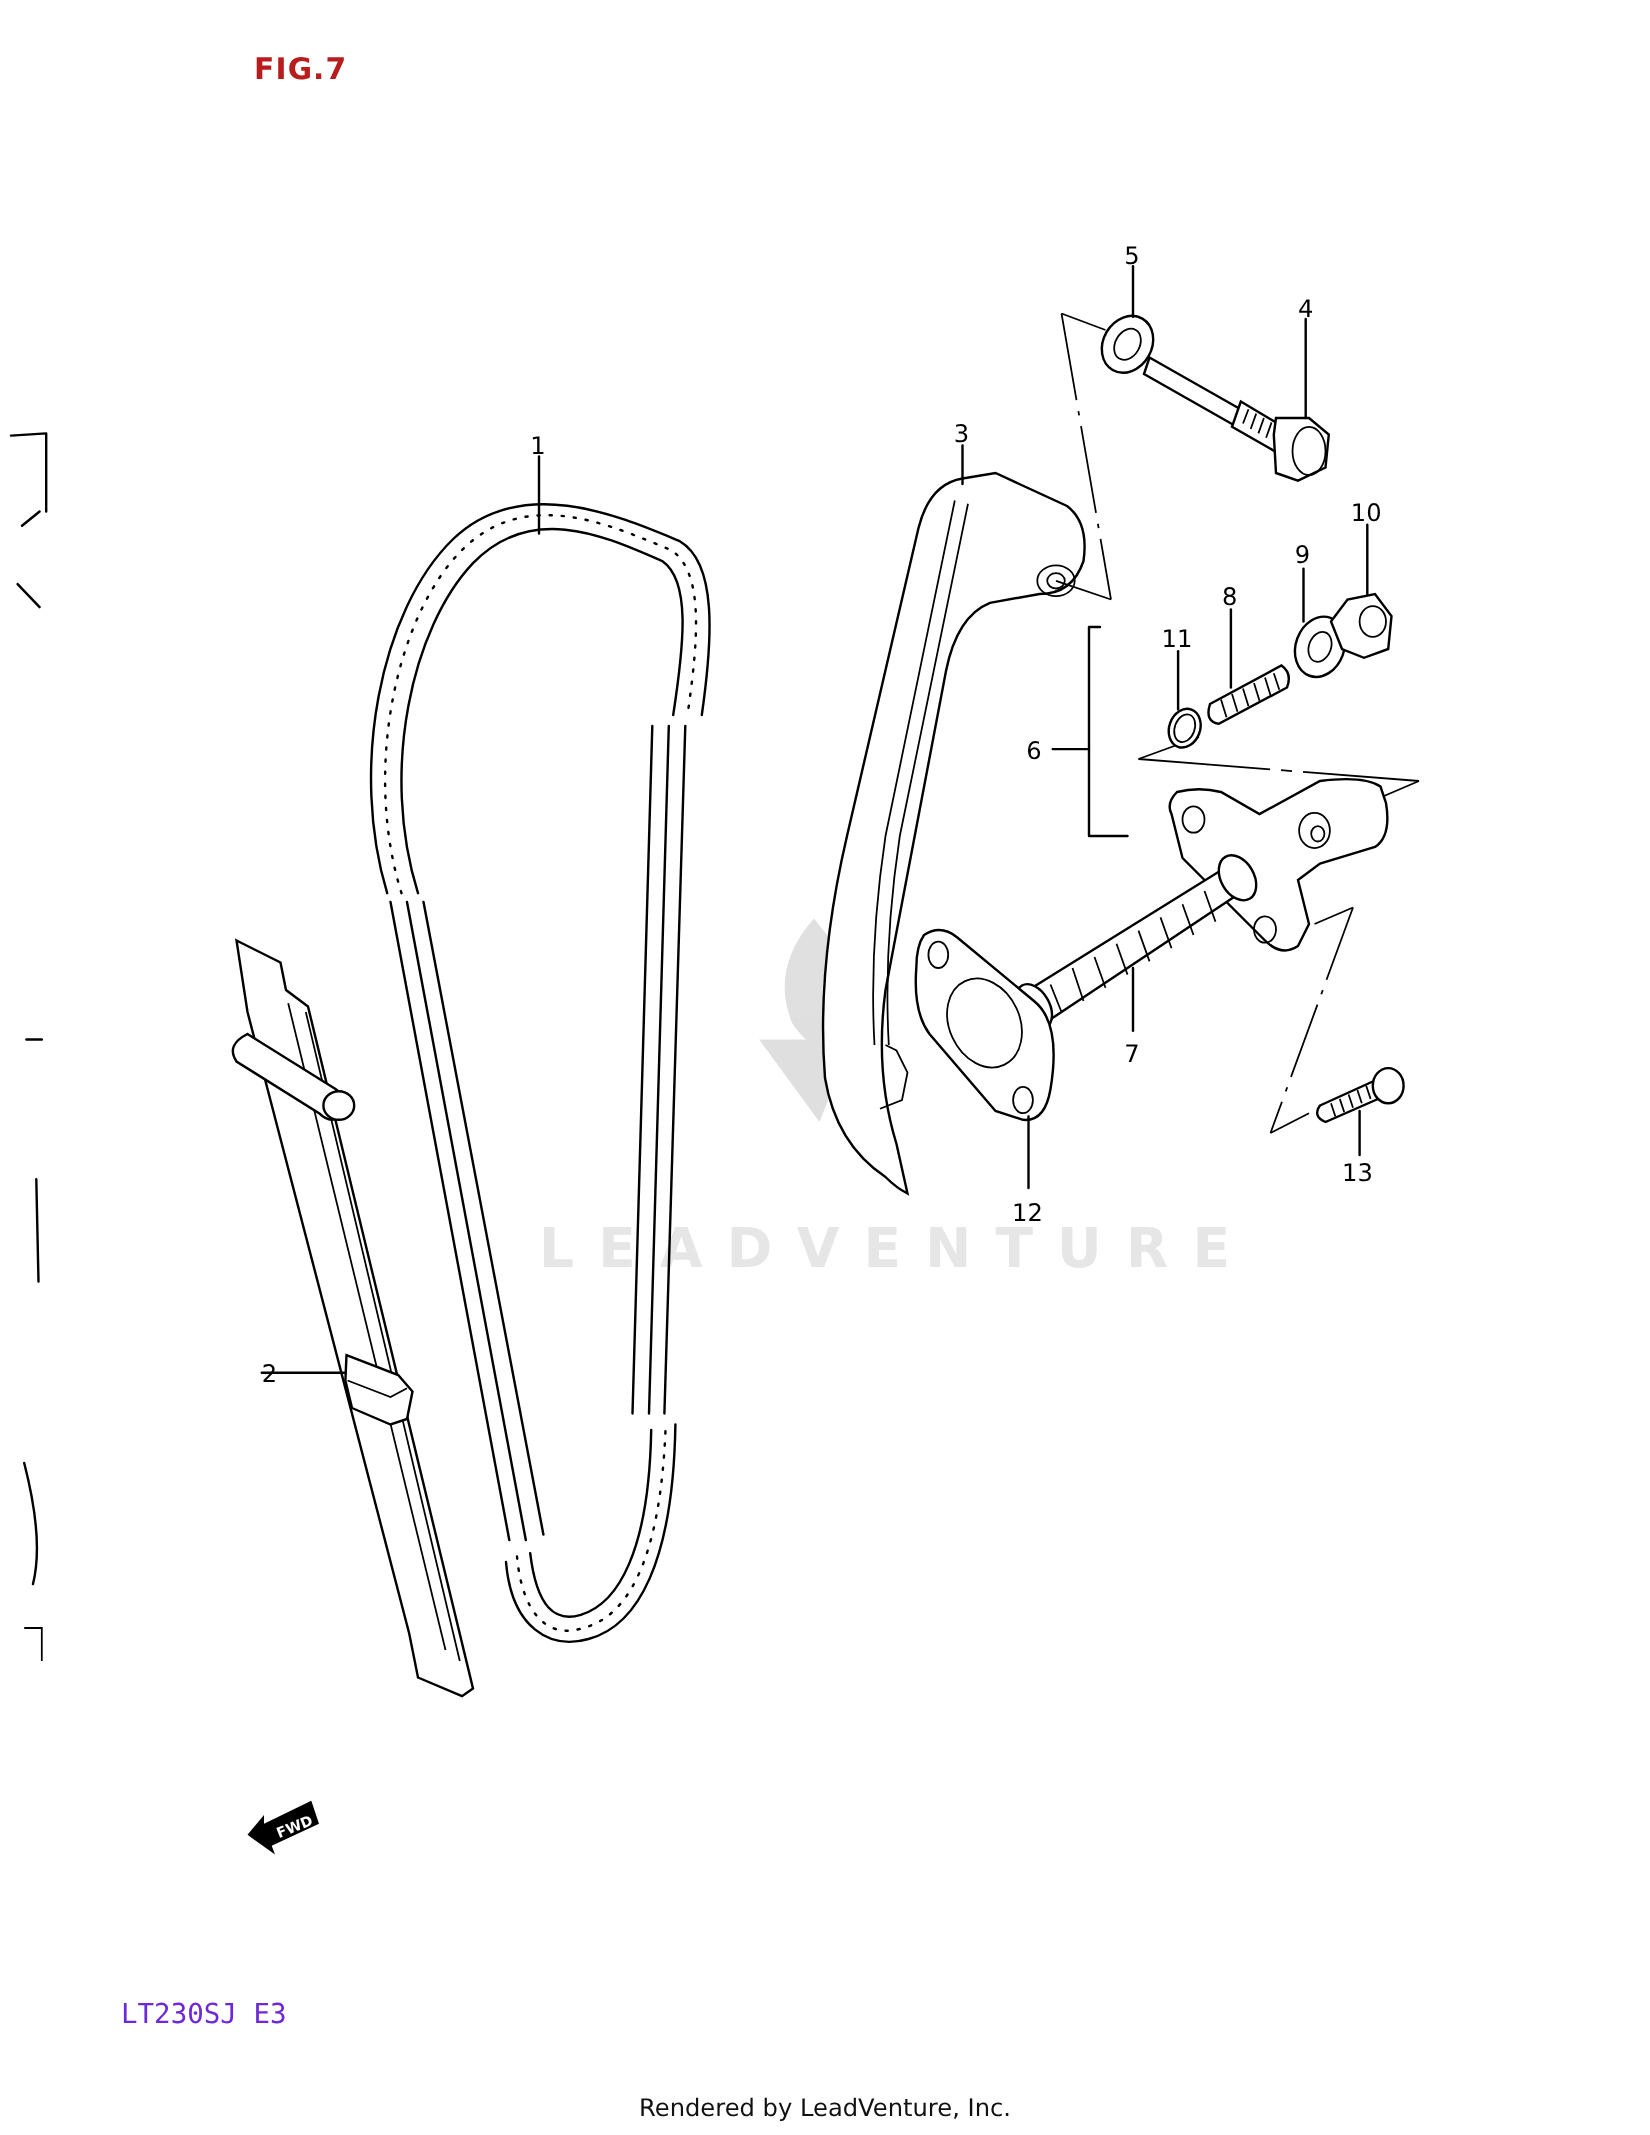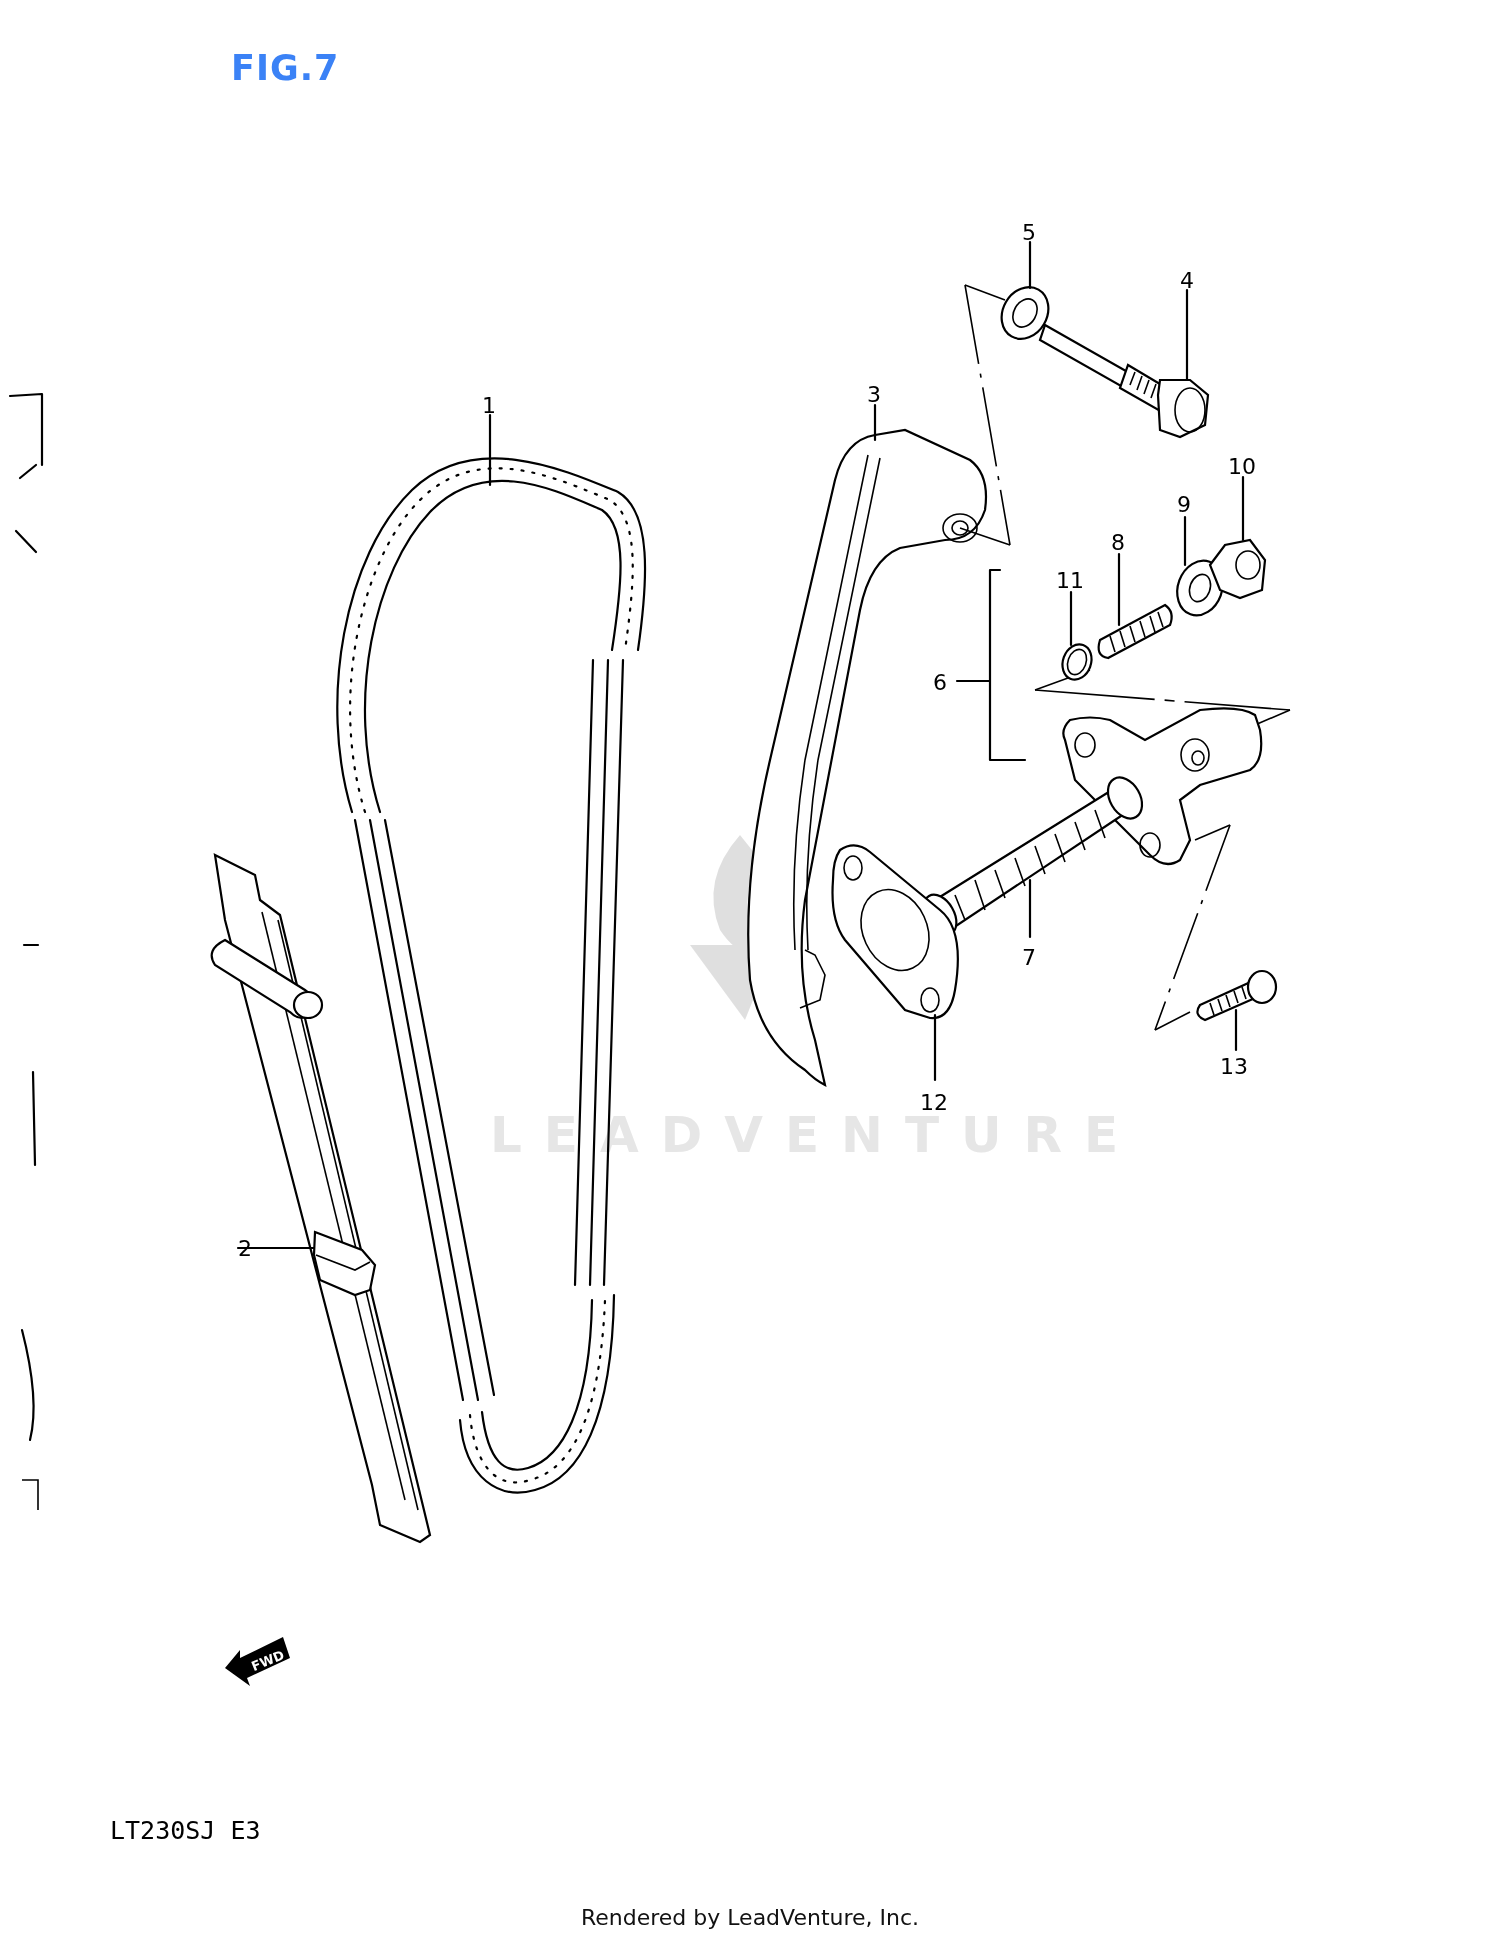--- a/index.html
+++ b/index.html
@@ -1,18 +1,18 @@
 <!DOCTYPE html>
 <html><head>
 <meta charset="utf-8">
 <style>
   html, body { margin: 0; padding: 0; background: #ffffff; }
   body { width: 1500px; height: 1941px; position: relative; overflow: hidden; font-family: "DejaVu Sans", sans-serif; }
-  .fig-title { position: absolute; left: 231px; top: 48px; font-family: "DejaVu Sans", sans-serif; font-weight: bold; font-size: 35px; letter-spacing: 1px; color: #3b82f6; }
-  .model-code { position: absolute; left: 110px; top: 1816px; font-family: "DejaVu Sans Mono", monospace; font-size: 25px; color: #000000; letter-spacing: 0px; }
+  .fig-title { position: absolute; left: 231px; top: 48px; font-family: "DejaVu Sans", sans-serif; font-weight: bold; font-size: 27px; letter-spacing: 1px; color: #b91c1c; }
+  .model-code { position: absolute; left: 110px; top: 1816px; font-family: "DejaVu Sans Mono", monospace; font-size: 25px; color: #6d28d9; letter-spacing: 0px; }
   .footer { position: absolute; left: 0; width: 1500px; top: 1905px; text-align: center; font-family: "DejaVu Sans", sans-serif; font-size: 22px; color: #111; }
   .watermark { position: absolute; left: 490px; top: 1062px; font-family: "DejaVu Sans", sans-serif; font-size: 50px; letter-spacing: 22px; color: #e6e6e6; font-weight: bold; margin-top: 44px; }
   svg.diagram { position: absolute; left: 0; top: 0; }
   .callout { font-family: "DejaVu Sans", sans-serif; font-size: 22px; fill: #000; }
   .ln { stroke: #000; stroke-width: 2.2; fill: none; stroke-linecap: round; stroke-linejoin: round; }
   .thin { stroke: #000; stroke-width: 1.6; fill: none; }
   .fillw { fill: #fff; stroke: #000; stroke-width: 2.2; }
 </style>
 </head>
 <body>

